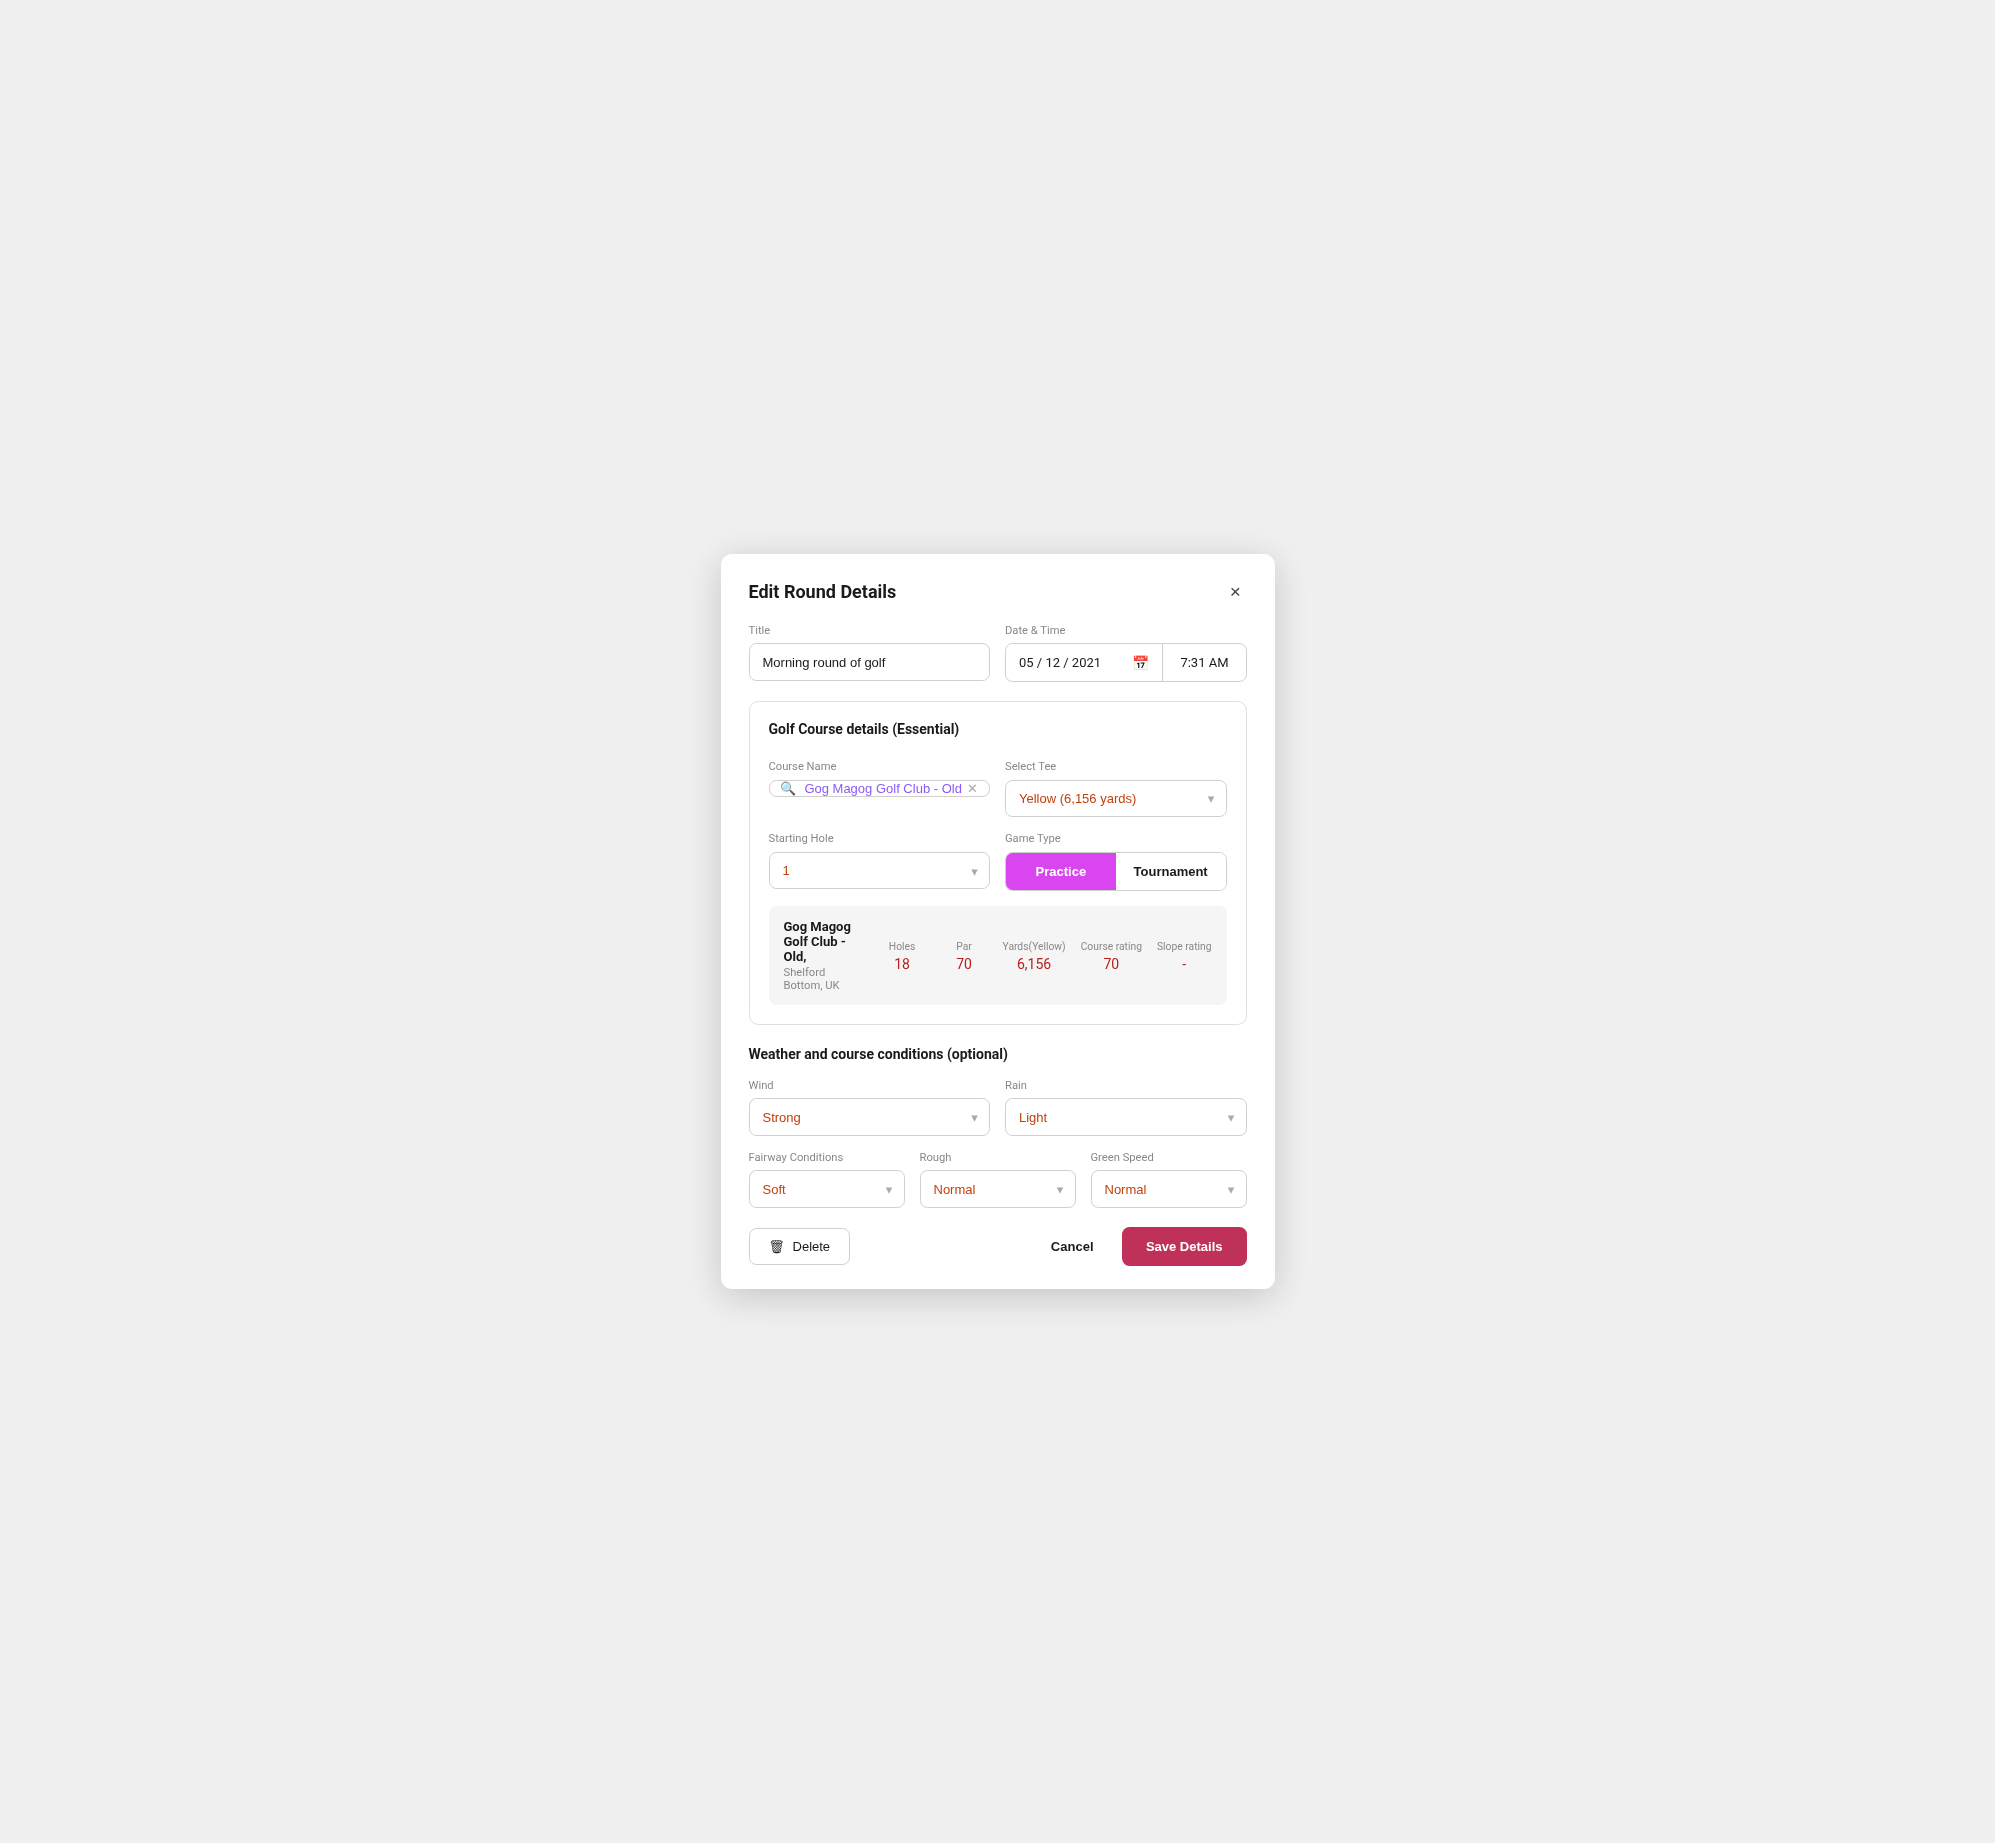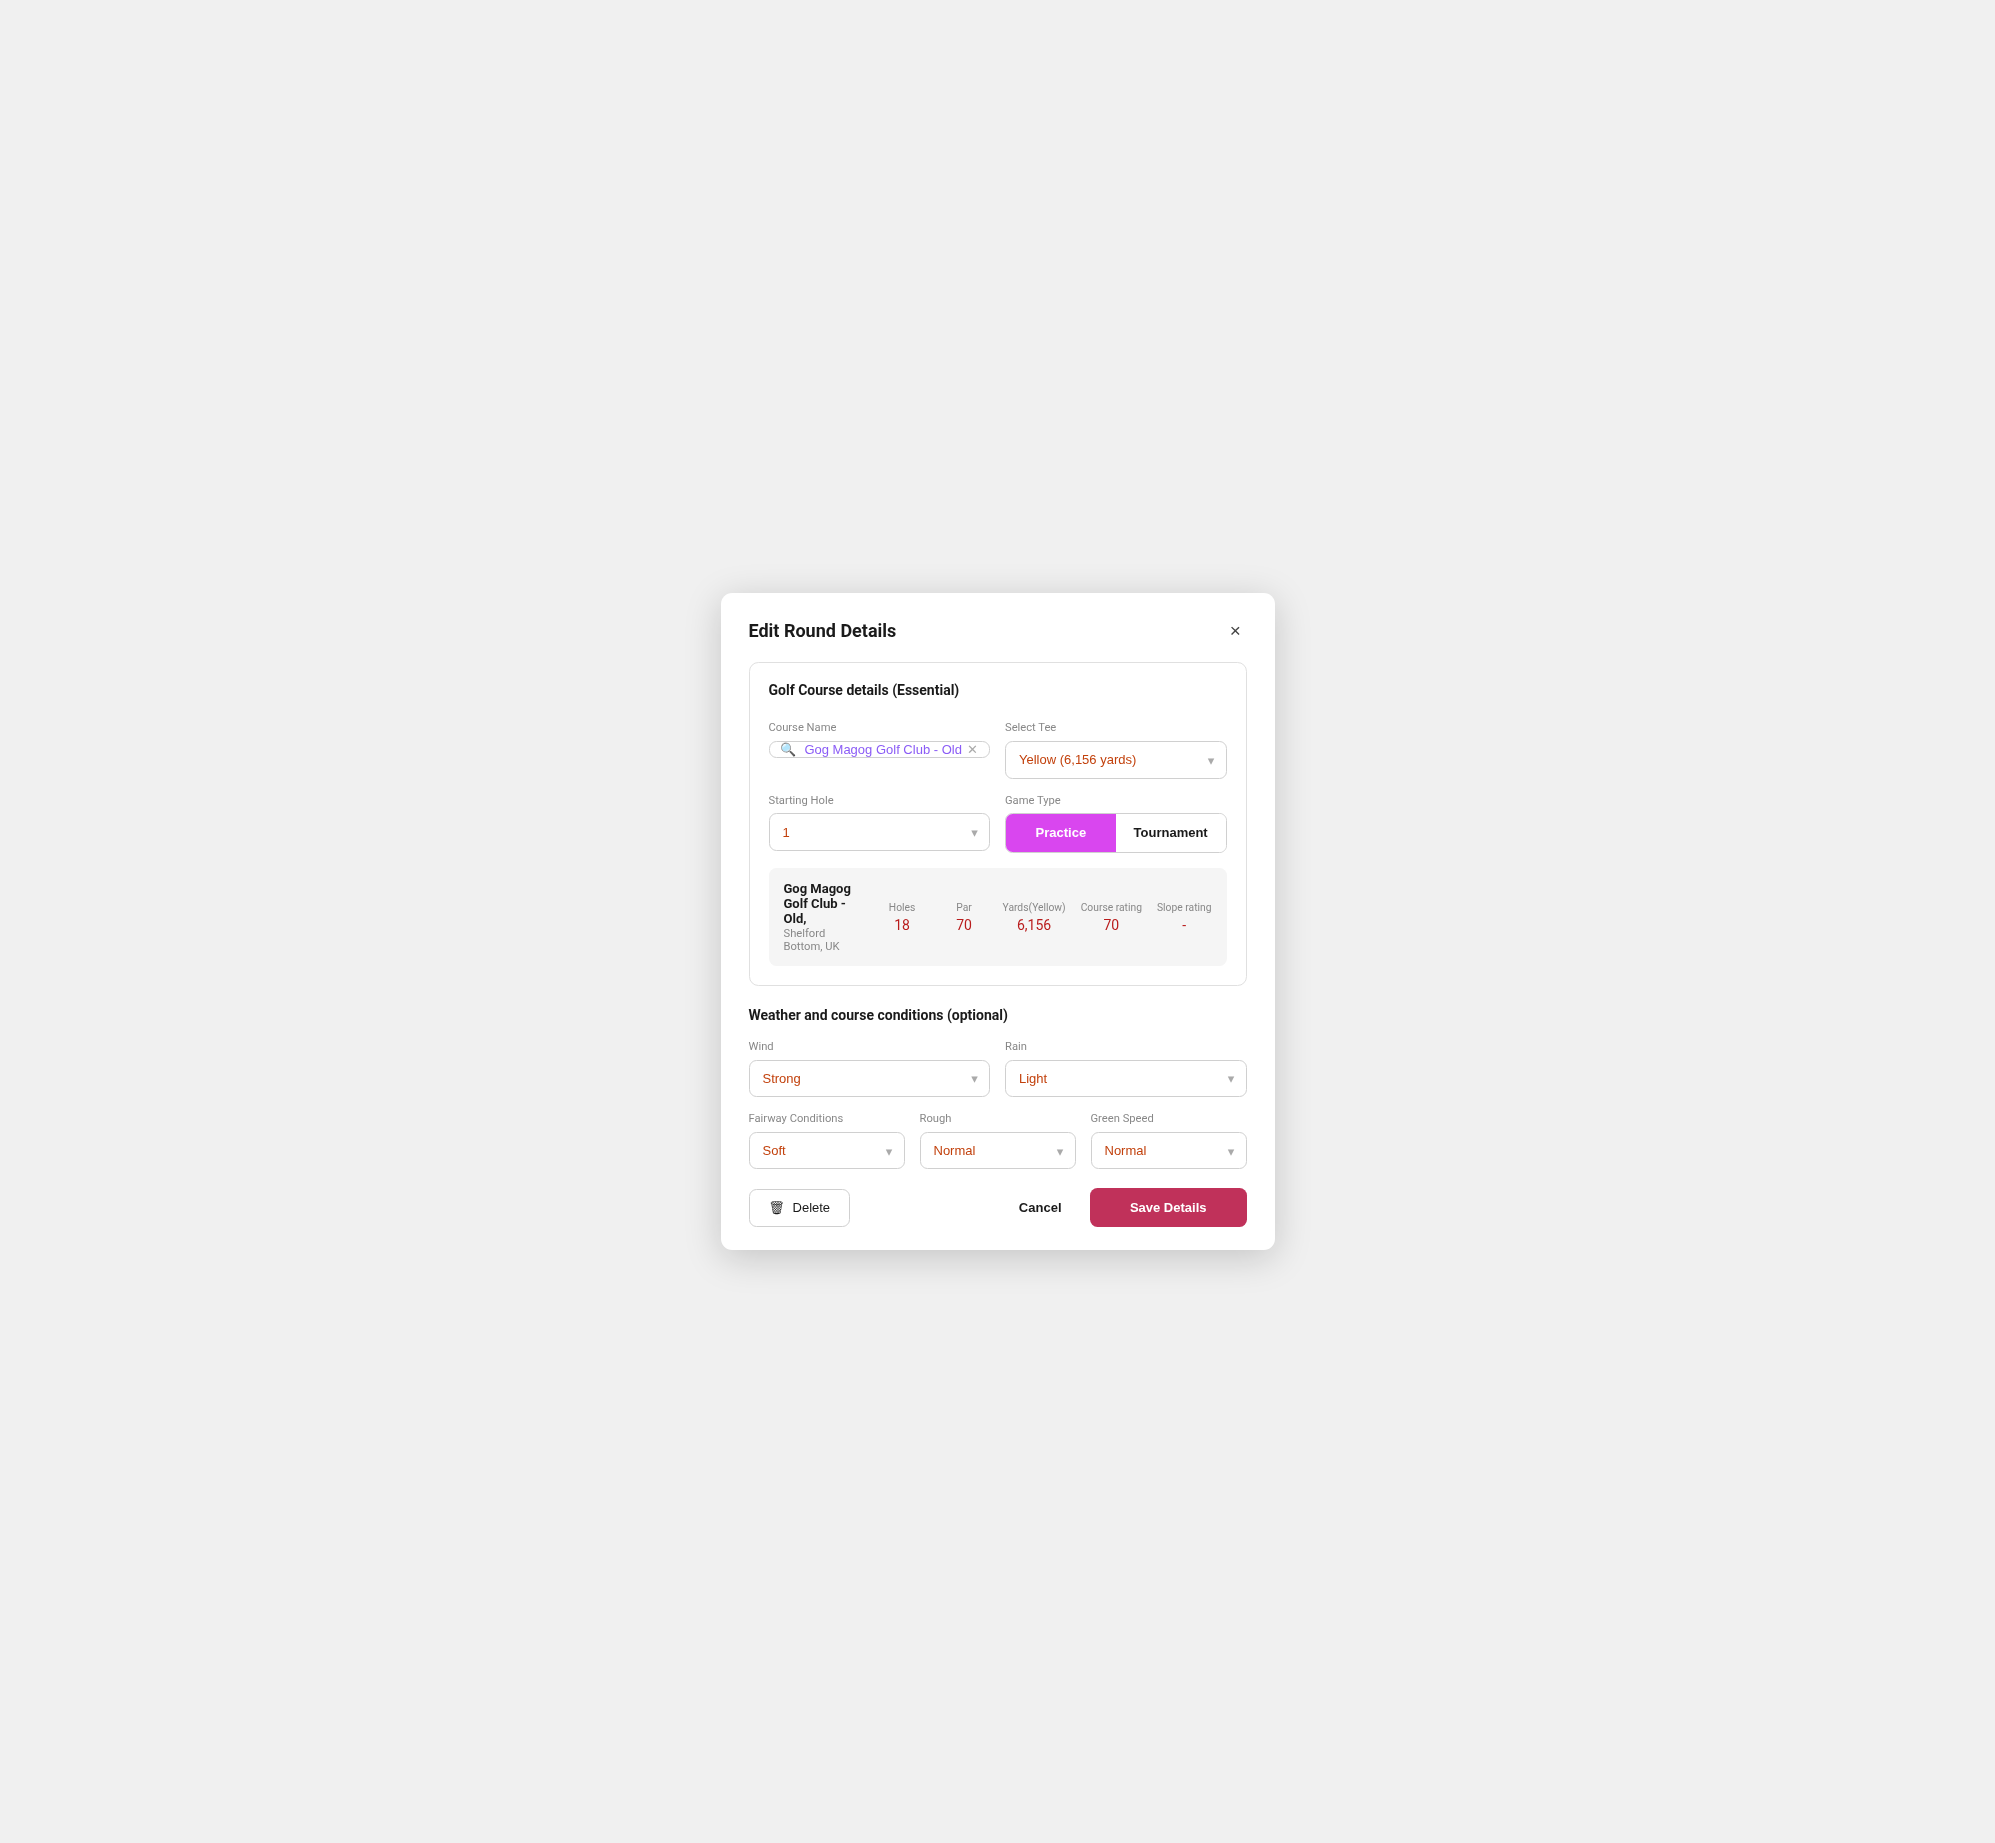--- a/index.html
+++ b/index.html
@@ -274,36 +274,54 @@
       font-weight: 700;
       color: #1a1a1a;
       cursor: pointer;
       padding: 10.3px 9.4px;
     }
     .save-btn {
       background: #c0315a;
       color: #fff;
       border: none;
       border-radius: 7.5px;
-      padding: 12px 40px;
+      padding: 12px 24px;
       font-size: 13px;
       font-weight: 700;
       cursor: pointer;
     }
   </style>
 </head>
 <body>
 
 <div class="modal">
 
   <div class="modal-header">
     <span class="modal-title">Edit Round Details</span>
     <button class="close-btn">×</button>
   </div>
 
+  <div class="top-fields">
+    <div class="title-field">
+      <label class="field-label">Title</label>
+      <input type="text" value="Morning round of golf" style="">
+    </div>
+    <div class="datetime-field">
+      <label class="field-label">Date &amp; Time</label>
+      <div class="datetime-row">
+        <div class="date-part">
+          <span>05 / 12 / 2021</span>
+          <span class="cal-icon">📅</span>
+        </div>
+        <div class="time-part">
+          <span>7:31 AM</span>
+        </div>
+      </div>
+    </div>
+  </div>
 
   <div class="section-box">
     <div class="section-title">Golf Course details (Essential)</div>
 
     <div class="two-col">
       <div>
         <label class="field-label">Course Name</label>
         <div class="search-input-wrap">
           <span class="search-icon">🔍</span>
           <input type="text" style="border: none; padding: 0px;" value="Gog Magog Golf Club - Old">

